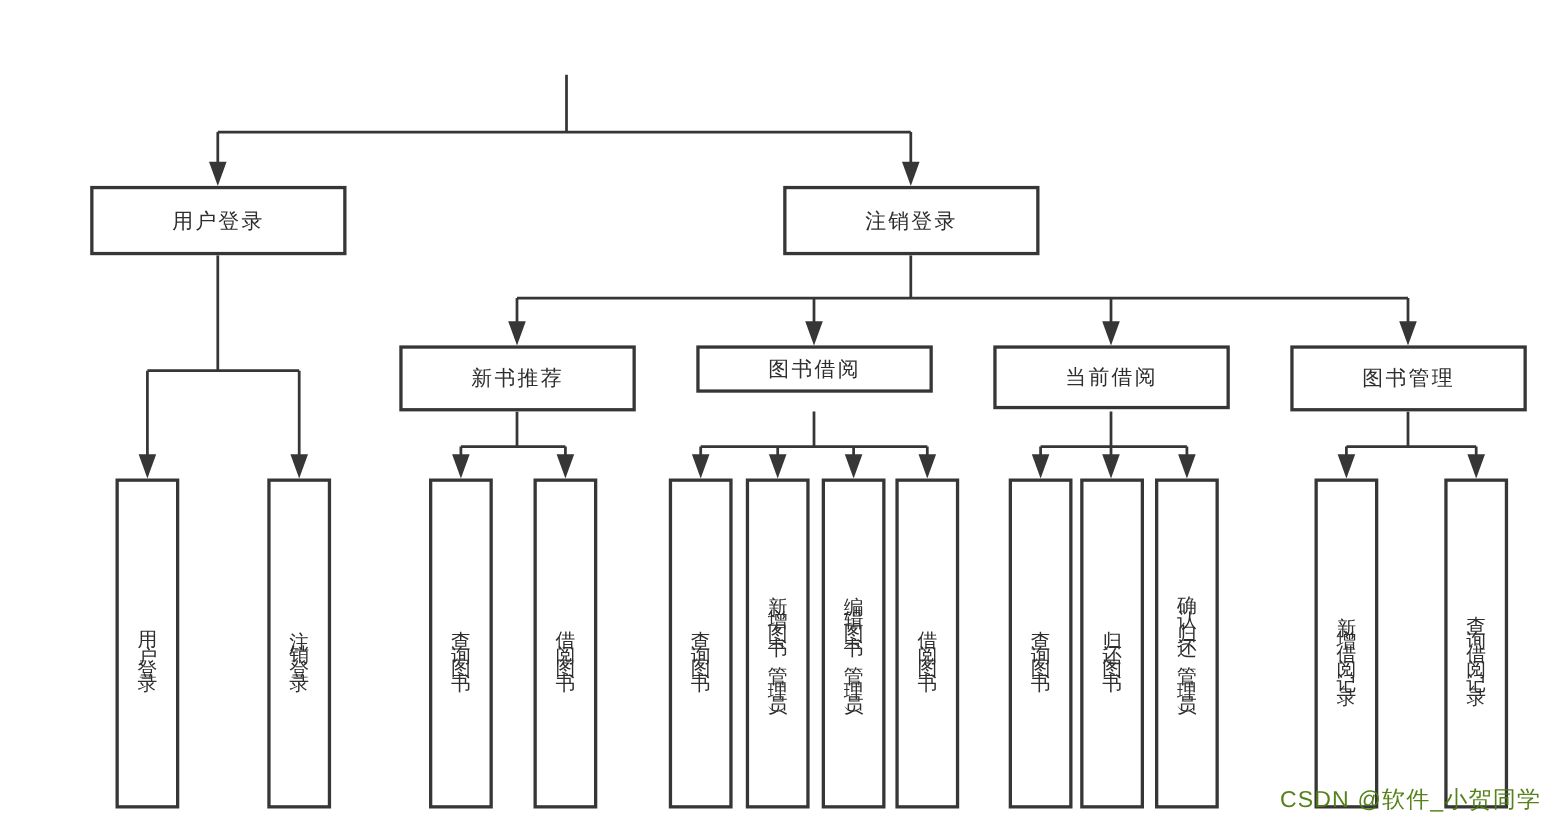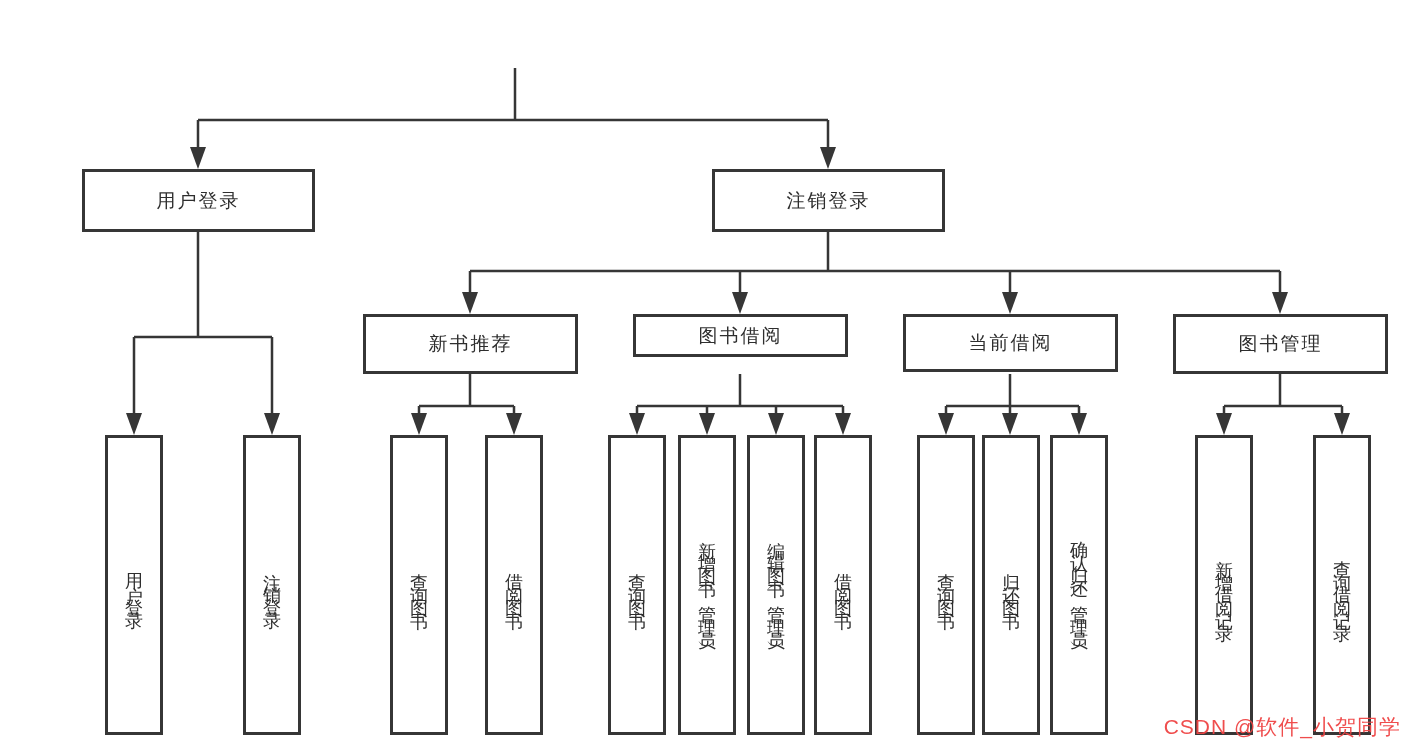--- a/index.html
+++ b/index.html
@@ -14,21 +14,21 @@
     box-sizing:border-box; color:#2e2e2e;
   }
   .box.h .lbl { font-size:19px; letter-spacing:2px; white-space:nowrap; }
   .box.root .lbl { font-size:20px; }
   .box.v .vlbl {
     writing-mode:vertical-rl; text-orientation:mixed;
     font-size:18px; letter-spacing:0.72em; line-height:1;
   }
   .watermark {
     position:absolute; right:4px; bottom:6px;
-    font-size:21px; color:#ef4444; opacity:.95; letter-spacing:1px;
+    font-size:21px; color:#4d7c0f; opacity:.95; letter-spacing:1px;
     white-space:nowrap;
   }
 </style>
 </head>
 <body>
 
 <div class="canvas">
 
   <svg class="connectors" width="1405" height="747" aria-hidden="true">
     <g stroke="#363636" stroke-width="2.5" fill="none">

